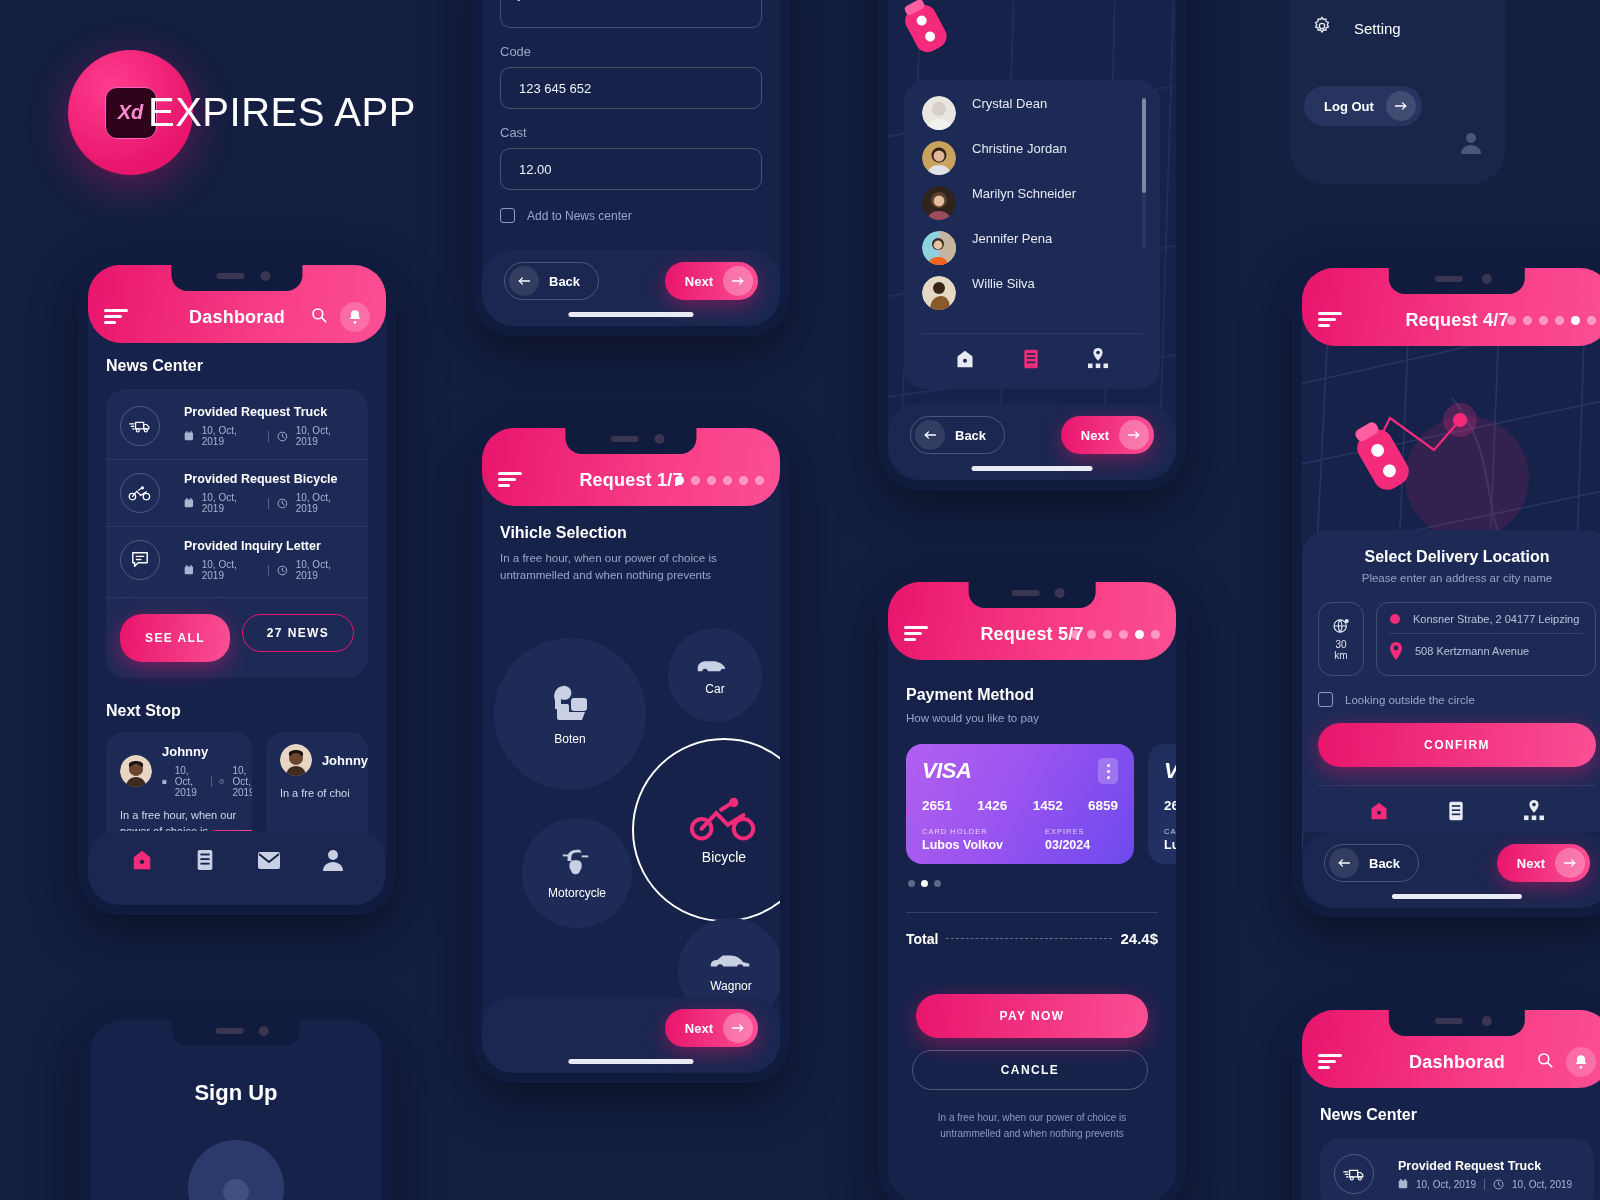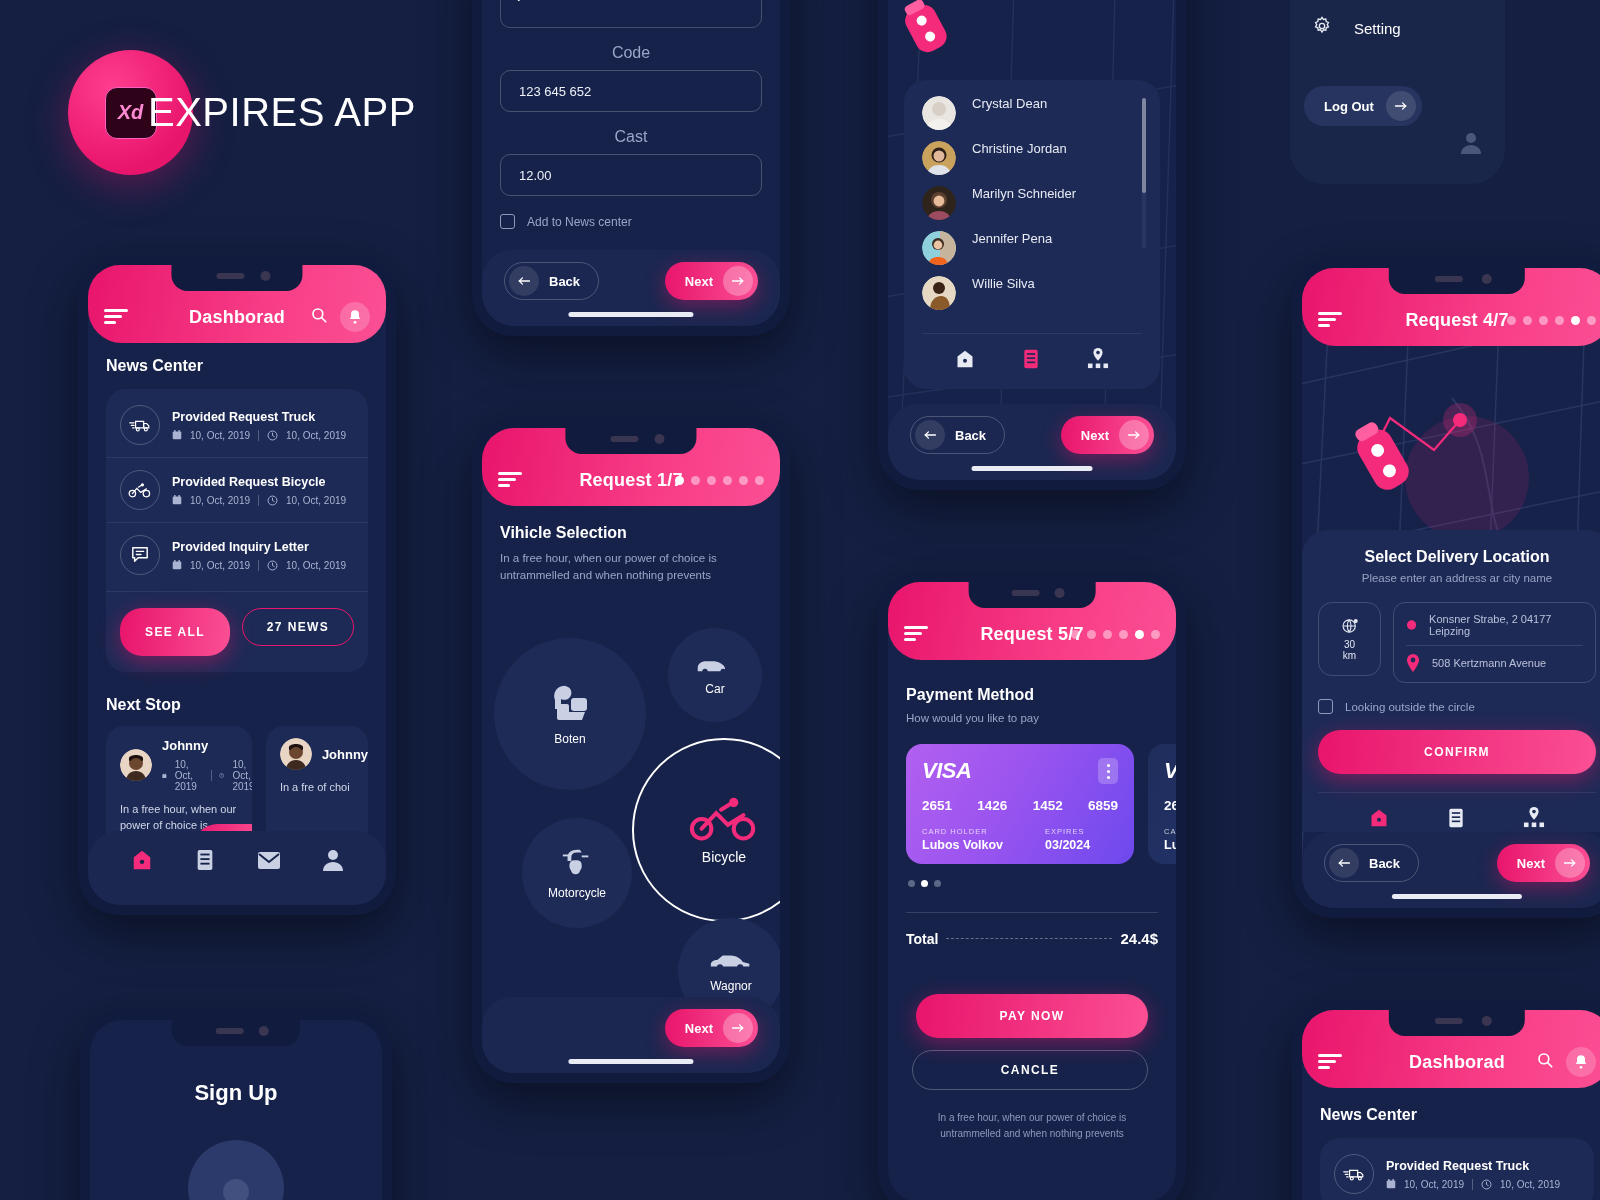--- a/index.html
+++ b/index.html
@@ -67,21 +67,21 @@
   .dots { display: flex; gap: 7px; align-items: center; }
   .dots span { width: 9px; height: 9px; border-radius: 50%; background: rgba(255,255,255,.45); display: block; }
   .dots span.on { background: #fff; }
 
   
   .sec-title { color: #fff; font-size: 16px; font-weight: bold; }
   .sub { color: #9aa6c7; font-size: 11.5px; line-height: 1.5; }
 
   
   .card { background: #1d2a55; border-radius: 20px; }
-  .news-row { display: flex; align-items: center; gap: 12px; padding: 12px 14px; }
+  .news-row { display: flex; align-items: center; gap: 24px; padding: 12px 14px; }
   .news-row + .news-row { border-top: 1px solid rgba(255,255,255,.07); }
   .ico-circle {
     width: 40px; height: 40px; border-radius: 50%;
     border: 1px solid rgba(255,255,255,.22);
     display: flex; align-items: center; justify-content: center; flex: 0 0 auto;
   }
   .news-title { color: #fff; font-size: 12.5px; font-weight: bold; }
   .meta { display: flex; align-items: center; gap: 8px; margin-top: 6px; color: #aab4d2; font-size: 10px; }
   .meta .divider { width: 1px; height: 11px; background: rgba(255,255,255,.25); }
   .meta svg { vertical-align: middle; }
@@ -116,21 +116,21 @@
     position: absolute; left: 0; right: 0; bottom: 0; height: 74px;
     background: #1b2750; border-top-left-radius: 30px; border-top-right-radius: 30px;
     display: flex; align-items: center; justify-content: space-around; padding: 0 22px 12px;
   }
   .navinner {
     display: flex; align-items: center; justify-content: space-around;
     border-top: 1px solid rgba(255,255,255,.08);
   }
 
   
-  .field-label { color: #9aa6c7; font-size: 16px; margin-bottom: 8px; text-align: center; }
+  .field-label { color: #9aa6c7; font-size: 13px; margin-bottom: 8px; }
   .field-box {
     border: 1px solid rgba(255,255,255,.22); border-radius: 10px;
     height: 42px; display: flex; align-items: center; padding: 0 18px;
     color: #eef1f8; font-size: 13px;
   }
   .chk { width: 15px; height: 15px; border: 1.6px solid #8e99bb; border-radius: 3px; flex: 0 0 auto; }
 
   .pill-back {
     border: 1px solid rgba(255,255,255,.22); border-radius: 24px; height: 38px;
     display: inline-flex; align-items: center; gap: 10px; padding: 0 18px 0 4px;
@@ -884,21 +884,21 @@
       <div class="notch">
           <div class="speaker"></div>
           <div class="cam"></div>
         </div>
 
       <div class="sheet" style="top:262px; bottom:76px; padding:18px 16px 0;">
         <div style="text-align:center; color:#fff; font-size:16px; font-weight:bold;">Select Delivery Location</div>
         <div style="text-align:center; color:#97a2c3; font-size:11.5px; margin-top:6px;">Please enter an address ar city name</div>
 
         <div style="display:flex; gap:12px; margin-top:18px;">
-          <div class="km-box" style="width:63px; height:74px;">
+          <div class="km-box" style="width:46px; height:74px;">
             <svg width="18" height="18" viewBox="0 0 22 22" fill="none" stroke="#e3e7f2" stroke-width="1.4">
                 <circle cx="10" cy="11" r="7.5"></circle>
                 <path d="M2.6 11h14.8M10 3.5c3 3.6 3 11.4 0 15M10 3.5c-3 3.6-3 11.4 0 15"></path>
                 <circle cx="18" cy="5" r="2.5" fill="#e3e7f2" stroke="none"></circle>
               </svg>
             <div style="margin-top:4px; text-align:center;">
               <span>30</span><br>
               <span>km</span>
             </div>
           </div>

